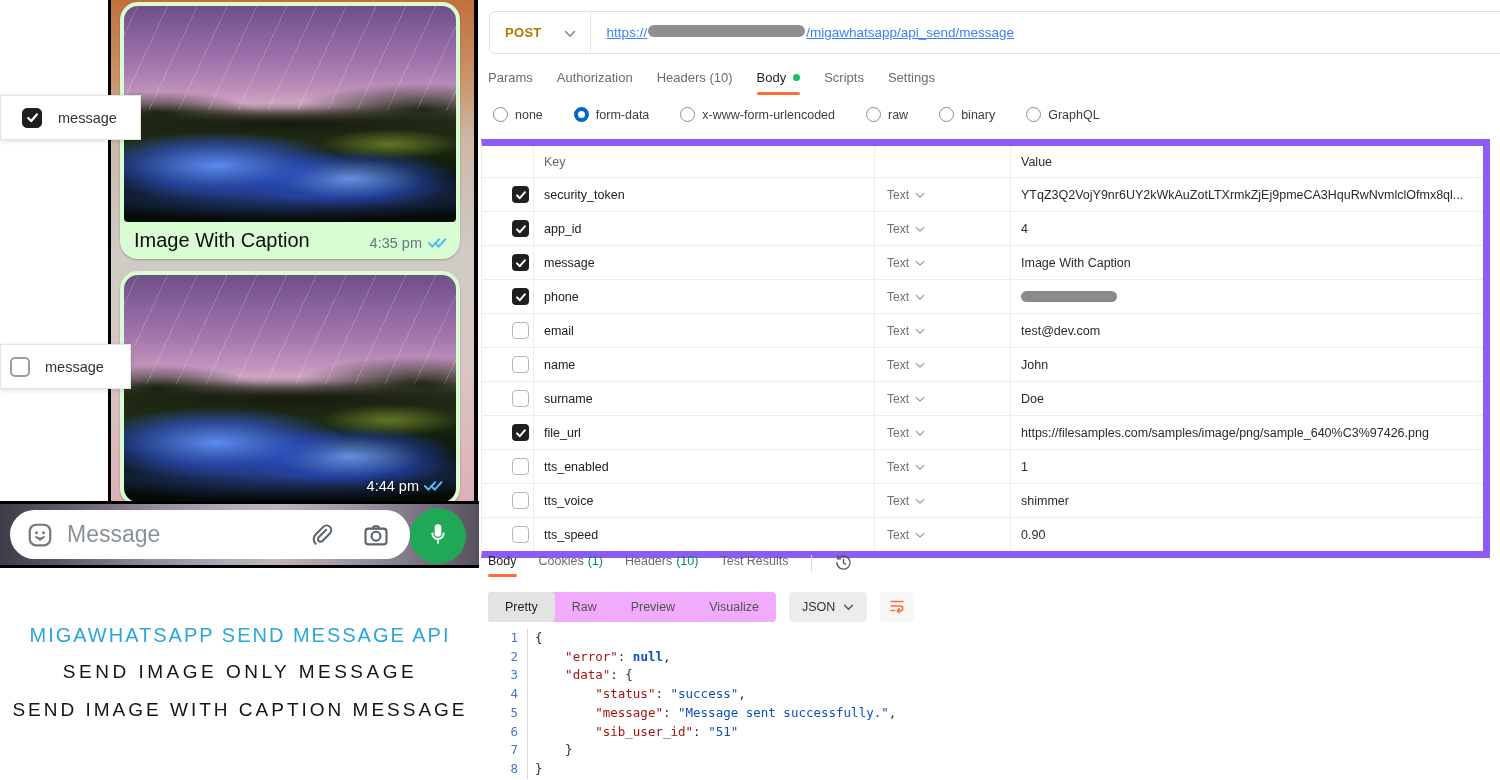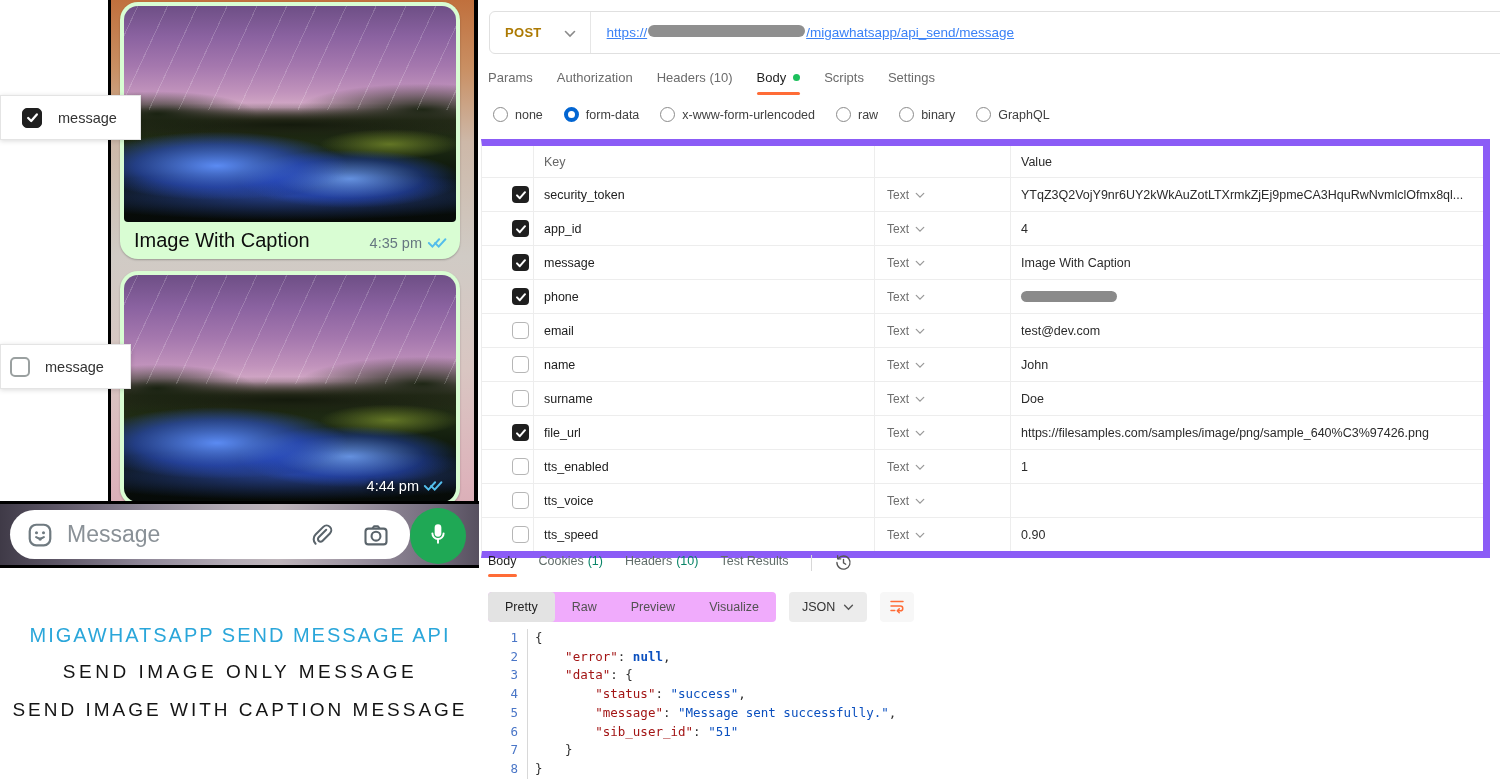--- a/index.html
+++ b/index.html
@@ -80,21 +80,21 @@
   .url-divider{width:1px;height:41px;background:#e6e6e6;}
   .url-text{margin-left:16px;font-size:13.5px;color:#3b82f6;display:flex;align-items:flex-start;white-space:nowrap;text-decoration:underline;}
   .redact-url{display:inline-block;width:157px;height:12px;background:#8f8f8f;border-radius:7px;margin:0 1px;}
 
   .req-tabs{position:absolute;left:8px;top:70px;display:flex;gap:24px;font-size:13px;color:#6b6b6b;}
   .rtab{position:relative;padding-bottom:10px;cursor:default;display:flex;align-items:center;gap:7px;}
   .rtab.active{color:#1f1f1f;}
   .rtab.active::after{content:'';position:absolute;left:0;right:0;bottom:0;height:3px;background:var(--accent);border-radius:2px;}
   .btab-dot{width:7px;height:7px;border-radius:50%;background:var(--dot-green);}
 
-  .modes{position:absolute;left:13px;top:107px;display:flex;gap:21px;align-items:center;font-size:12.5px;color:#404040;}
+  .modes{position:absolute;left:13px;top:107px;display:flex;gap:31px;align-items:center;font-size:12.5px;color:#404040;}
   .mode{display:flex;align-items:center;gap:7px;}
   .radio{width:15px;height:15px;border-radius:50%;border:1.5px solid #8b8b8b;background:#fff;flex:none;}
   .radio.sel{border:4.5px solid var(--radio-blue);}
 
   .ftable{position:absolute;left:1px;top:139px;width:1009px;border:7px solid #8b5cf6;border-left:1px solid #ededed;}
   .frow{display:flex;height:34px;border-top:1px solid #ededed;align-items:center;}
   .frow.head{height:31px;border-top:none;color:#666;}
   .fc1{width:52px;height:100%;border-right:1px solid #ededed;display:flex;align-items:center;padding-left:30px;flex:none;}
   .fc2{width:341px;height:100%;border-right:1px solid #ededed;display:flex;align-items:center;padding-left:10px;flex:none;
     white-space:nowrap;overflow:hidden;}
@@ -485,20 +485,23 @@
             </div>
             <div class="fc2">
               <span>tts_voice</span>
             </div>
             <div class="fc3">
               <span>Text</span>
               <span><svg width="10" height="7" viewBox="0 0 12 8">
                   <path d="M1.5 1.5L6 6l4.5-4.5" fill="none" stroke="#9a9a9a" stroke-width="1.5" stroke-linecap="round"></path>
                 </svg></span>
             </div>
+            <div class="fc4">
+              <span>shimmer</span>
+            </div>
           </div>
           <div class="frow">
             <div class="fc1">
               <span class="pcb off"></span>
             </div>
             <div class="fc2">
               <span>tts_speed</span>
             </div>
             <div class="fc3">
               <span>Text</span>

